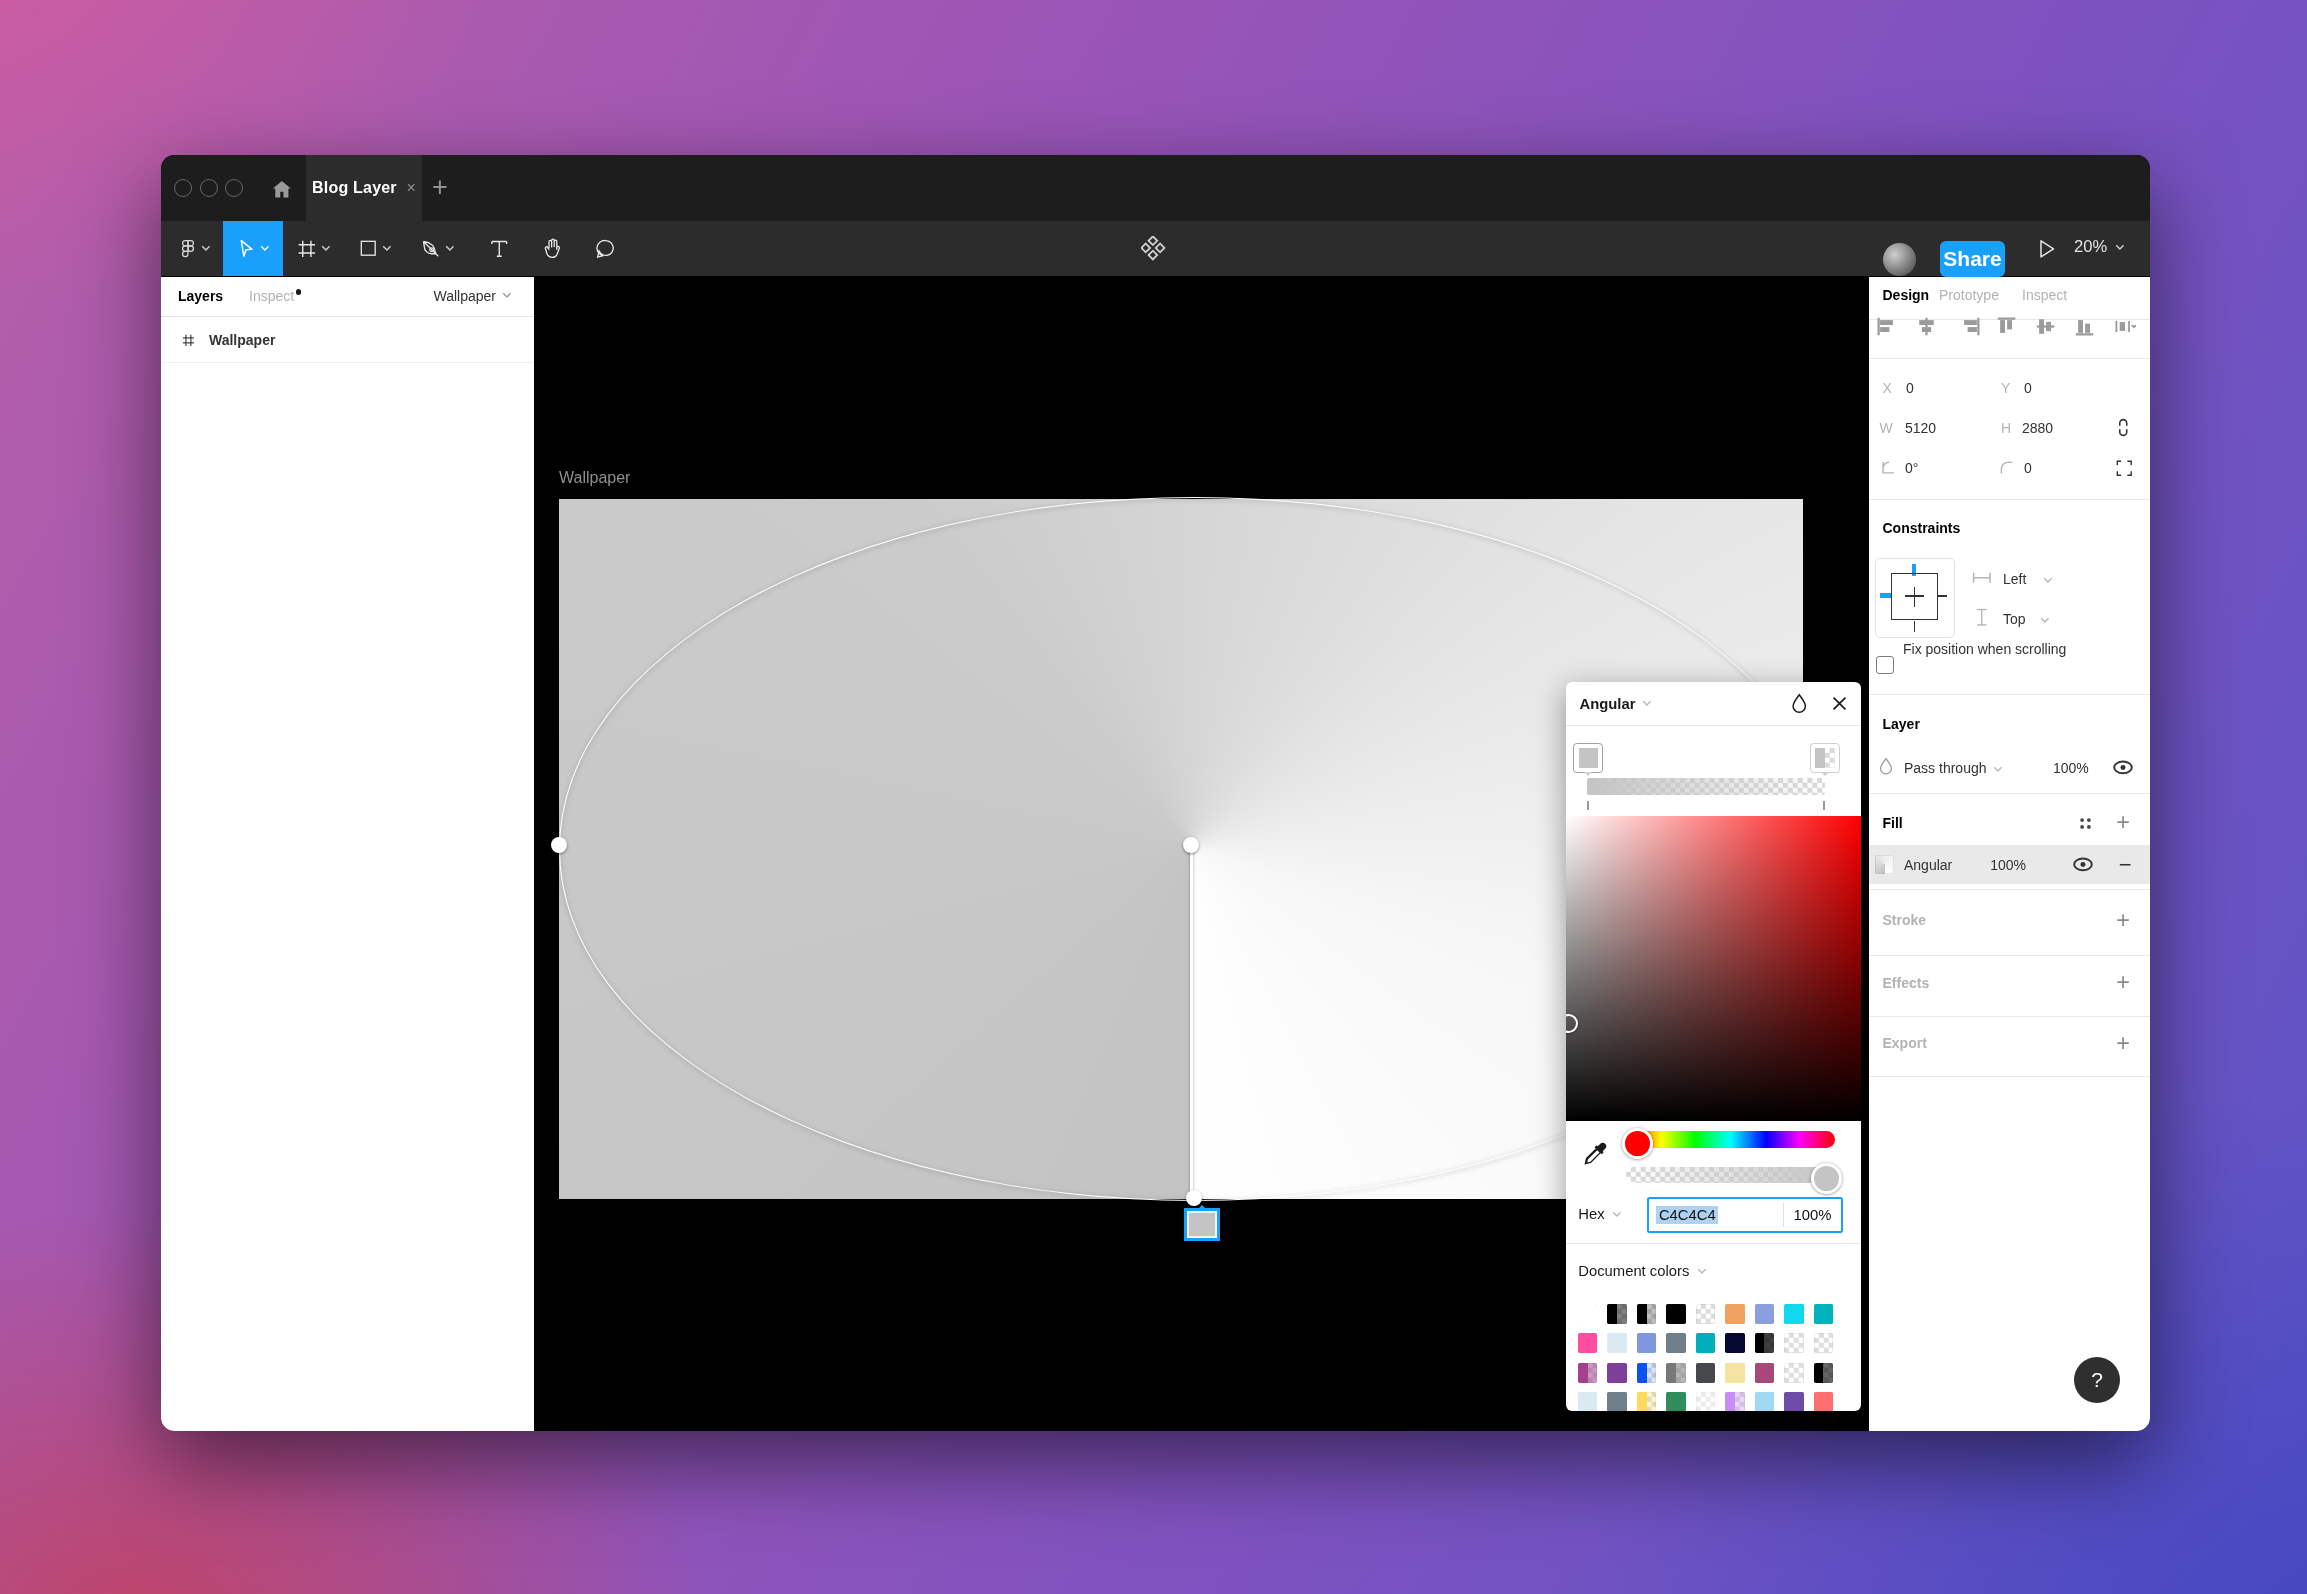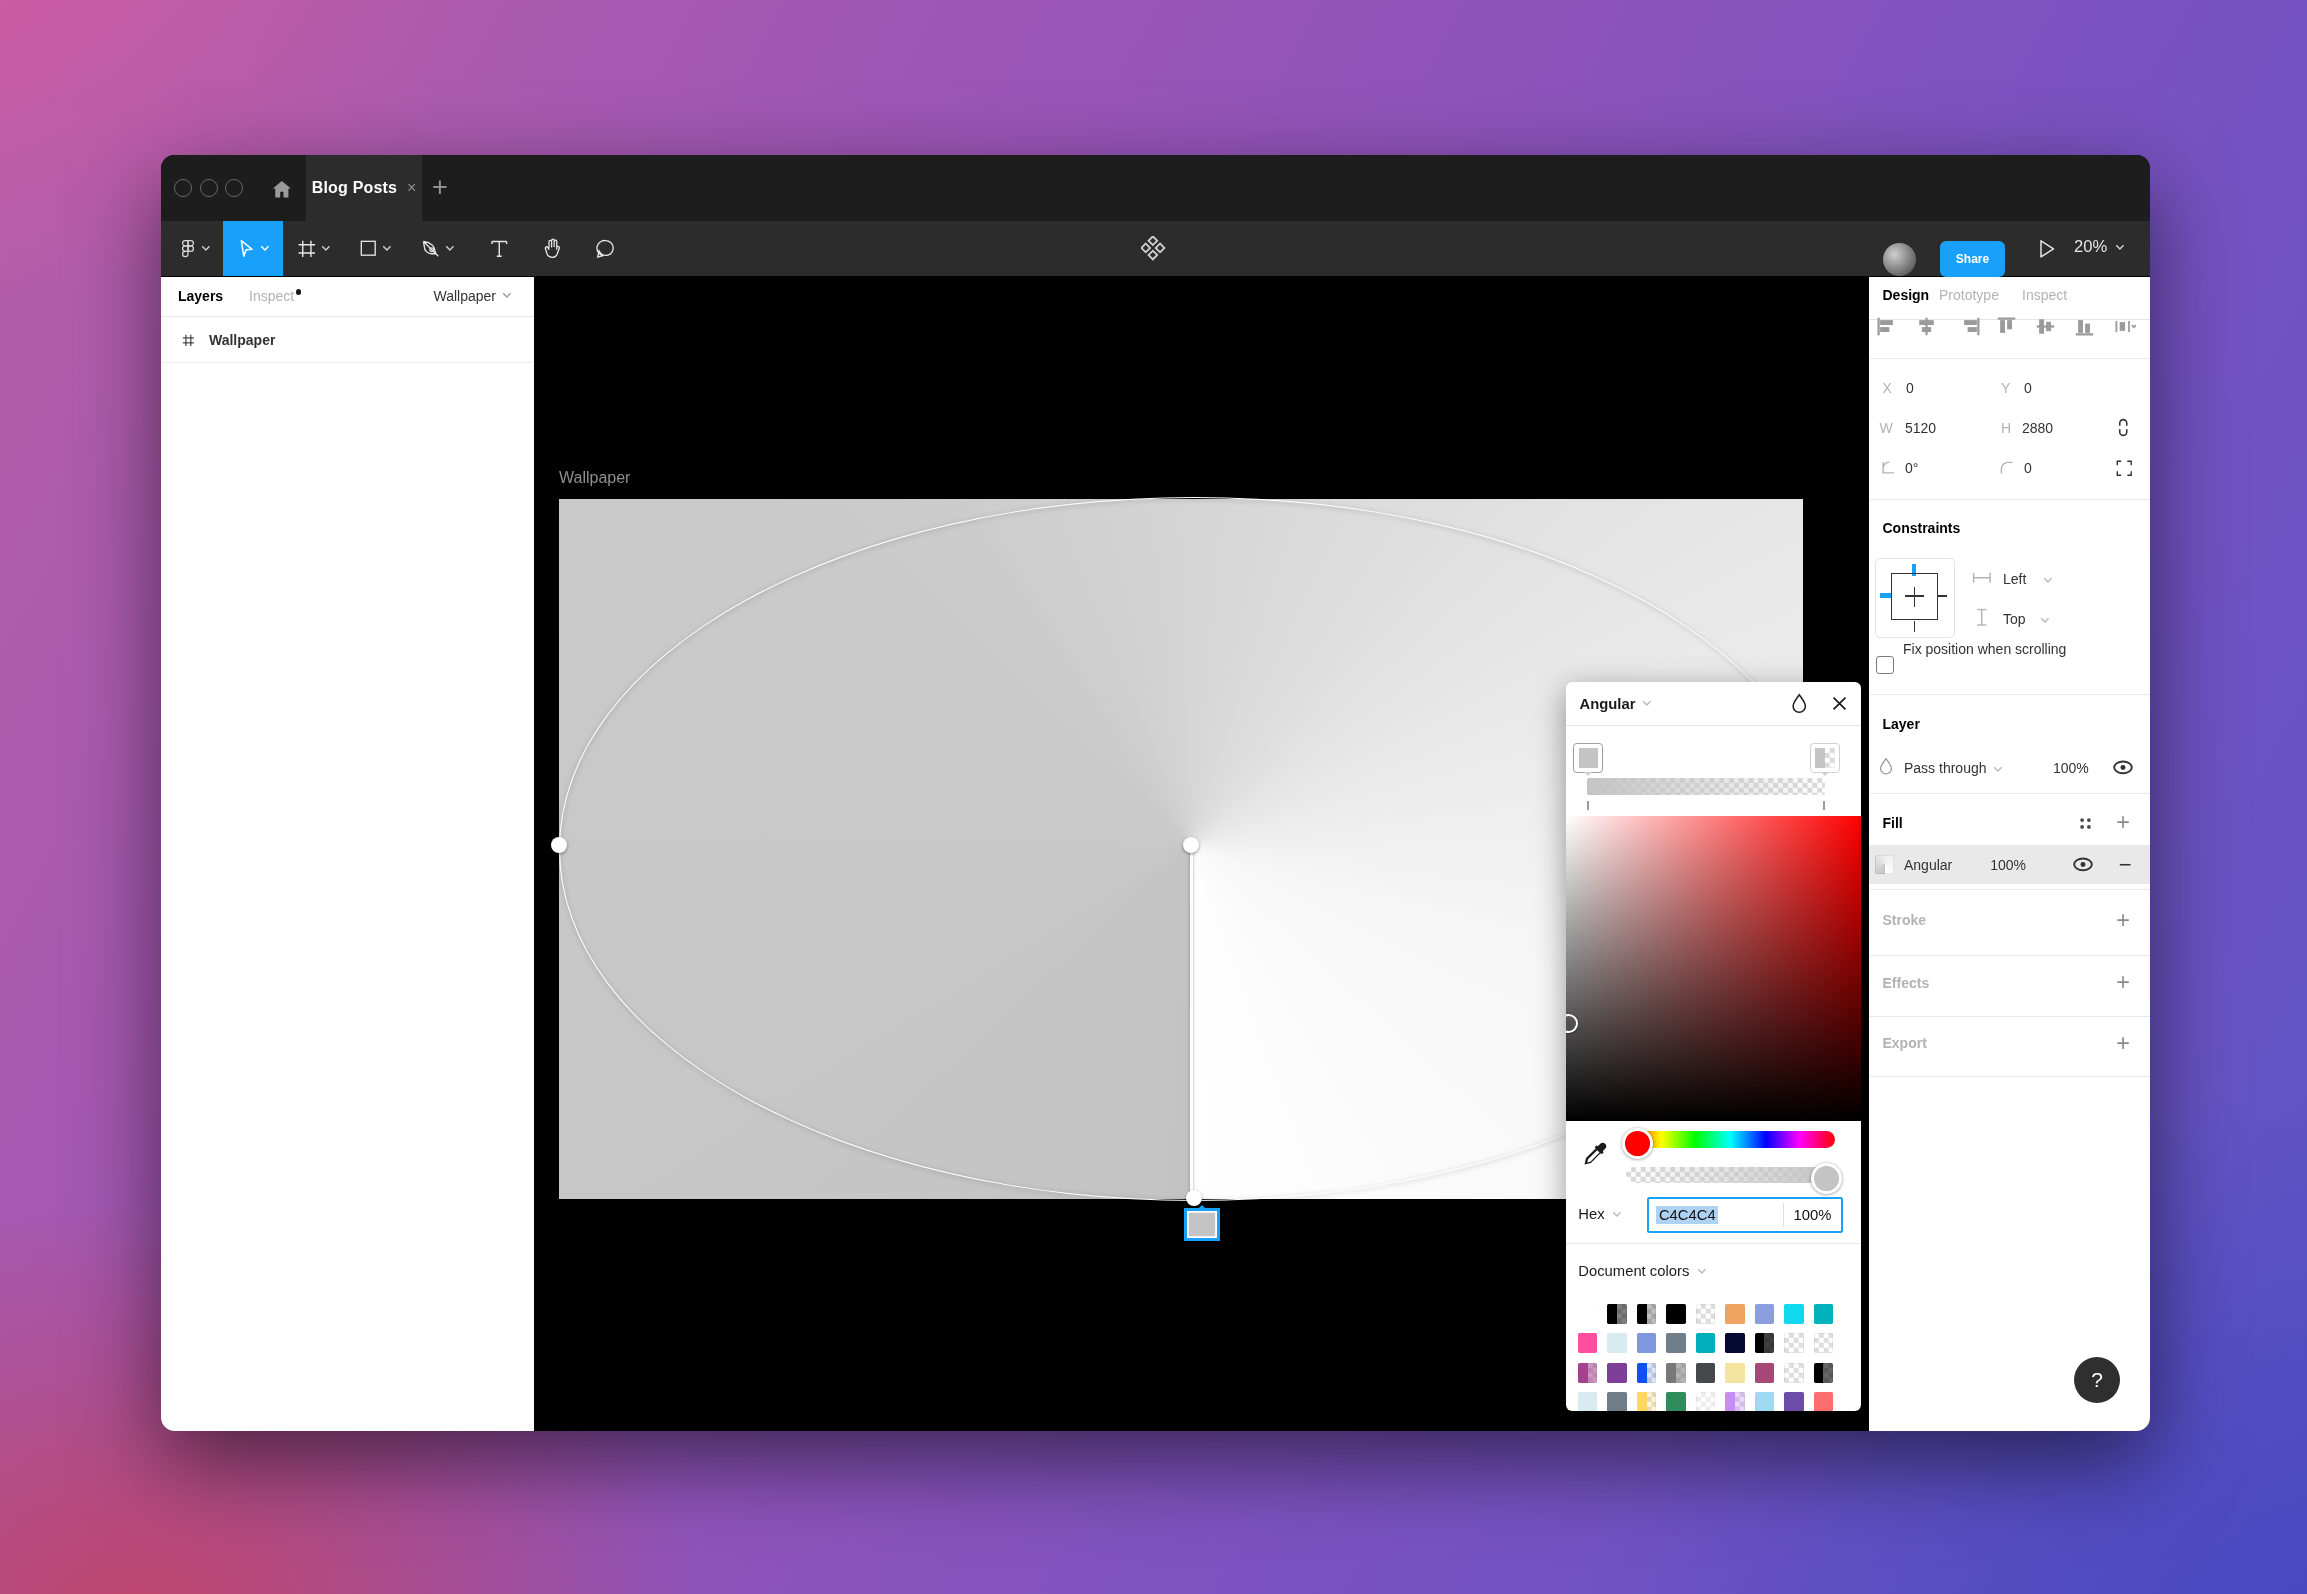--- a/index.html
+++ b/index.html
@@ -25,21 +25,21 @@
   .tab .x{color:#8e8e8e;font-size:16px;line-height:1;}
   .newtab{position:absolute;left:271px;top:17px;color:#929292;font-size:27px;font-weight:300;}
   
   .toolbar{position:absolute;left:0;top:66px;right:0;height:55px;background:#2c2c2c;}
   .tool{position:absolute;top:0;height:55px;display:flex;align-items:center;justify-content:center;gap:4.3px;color:#e8e8e8;}
   .tool.active{background:#18A0FB;}
   .chev{width:9.8px;height:6.2px;}
   .chev polyline{fill:none;stroke:#b9b9b9;stroke-width:2.4;}
   .toolbar .chev polyline{stroke:#cfcfcf;}
   .share{position:absolute;left:1779px;top:20.3px;width:65px;height:36px;background:#18A0FB;border-radius:6.2px;
-         color:#fff;font-size:12px;font-weight:700;display:flex;align-items:center;justify-content:center;}
+         color:#fff;font-size:21px;font-weight:700;display:flex;align-items:center;justify-content:center;}
   .avatar{position:absolute;left:1722px;top:22px;width:33px;height:33px;border-radius:50%;
           background:radial-gradient(circle at 35% 35%, #cfcfcf, #7e7e7e 55%, #3c3c3c);}
   .zoomsel{position:absolute;left:1913px;top:16px;display:flex;align-items:center;gap:7.4px;color:#e3e3e3;font-size:16.6px;}
   
   .sideL{position:absolute;left:0;top:122px;bottom:0;width:373px;background:#fff;}
   .sideL .hdr{position:absolute;left:0;top:0;right:0;height:39px;border-bottom:1.2px solid #e6e6e6;}
   .ltab{position:absolute;top:10.5px;font-size:14px;}
   .pagesel{position:absolute;right:22px;top:10.5px;display:flex;gap:6.2px;align-items:center;color:#333;font-size:14px;}
   .lrow{position:absolute;left:0;right:0;height:44px;display:flex;align-items:center;color:#333;font-size:14px;}
   .lrow.sel{background:#dcecf9;}
@@ -133,21 +133,21 @@
   <div class="titlebar">
     <div class="tl" style="left:13px"></div>
     <div class="tl" style="left:39px"></div>
     <div class="tl" style="left:64px"></div>
     <div class="home">
       <svg width="19.7" height="18.5" viewBox="0 0 24 22">
           <path d="M12 1 1 10h3v11h6v-7h4v7h6V10h3z" fill="#9a9a9a"></path>
         </svg>
     </div>
     <div class="tab">
-      <span class="t">Blog Posts</span>
+      <span class="t">Blog Layer</span>
       <span class="x">×</span>
     </div>
     <div class="newtab">+</div>
   </div>
 
   <div class="toolbar">
     <div class="tool" style="left:7.4px;width:54px">
       <svg width="16" height="18.5" viewBox="0 0 20 24">
         <g fill="none" stroke="#d8d8d8" stroke-width="1.6">
           <path d="M10 2H6.5a3.5 3.5 0 0 0 0 7H10z"></path>

